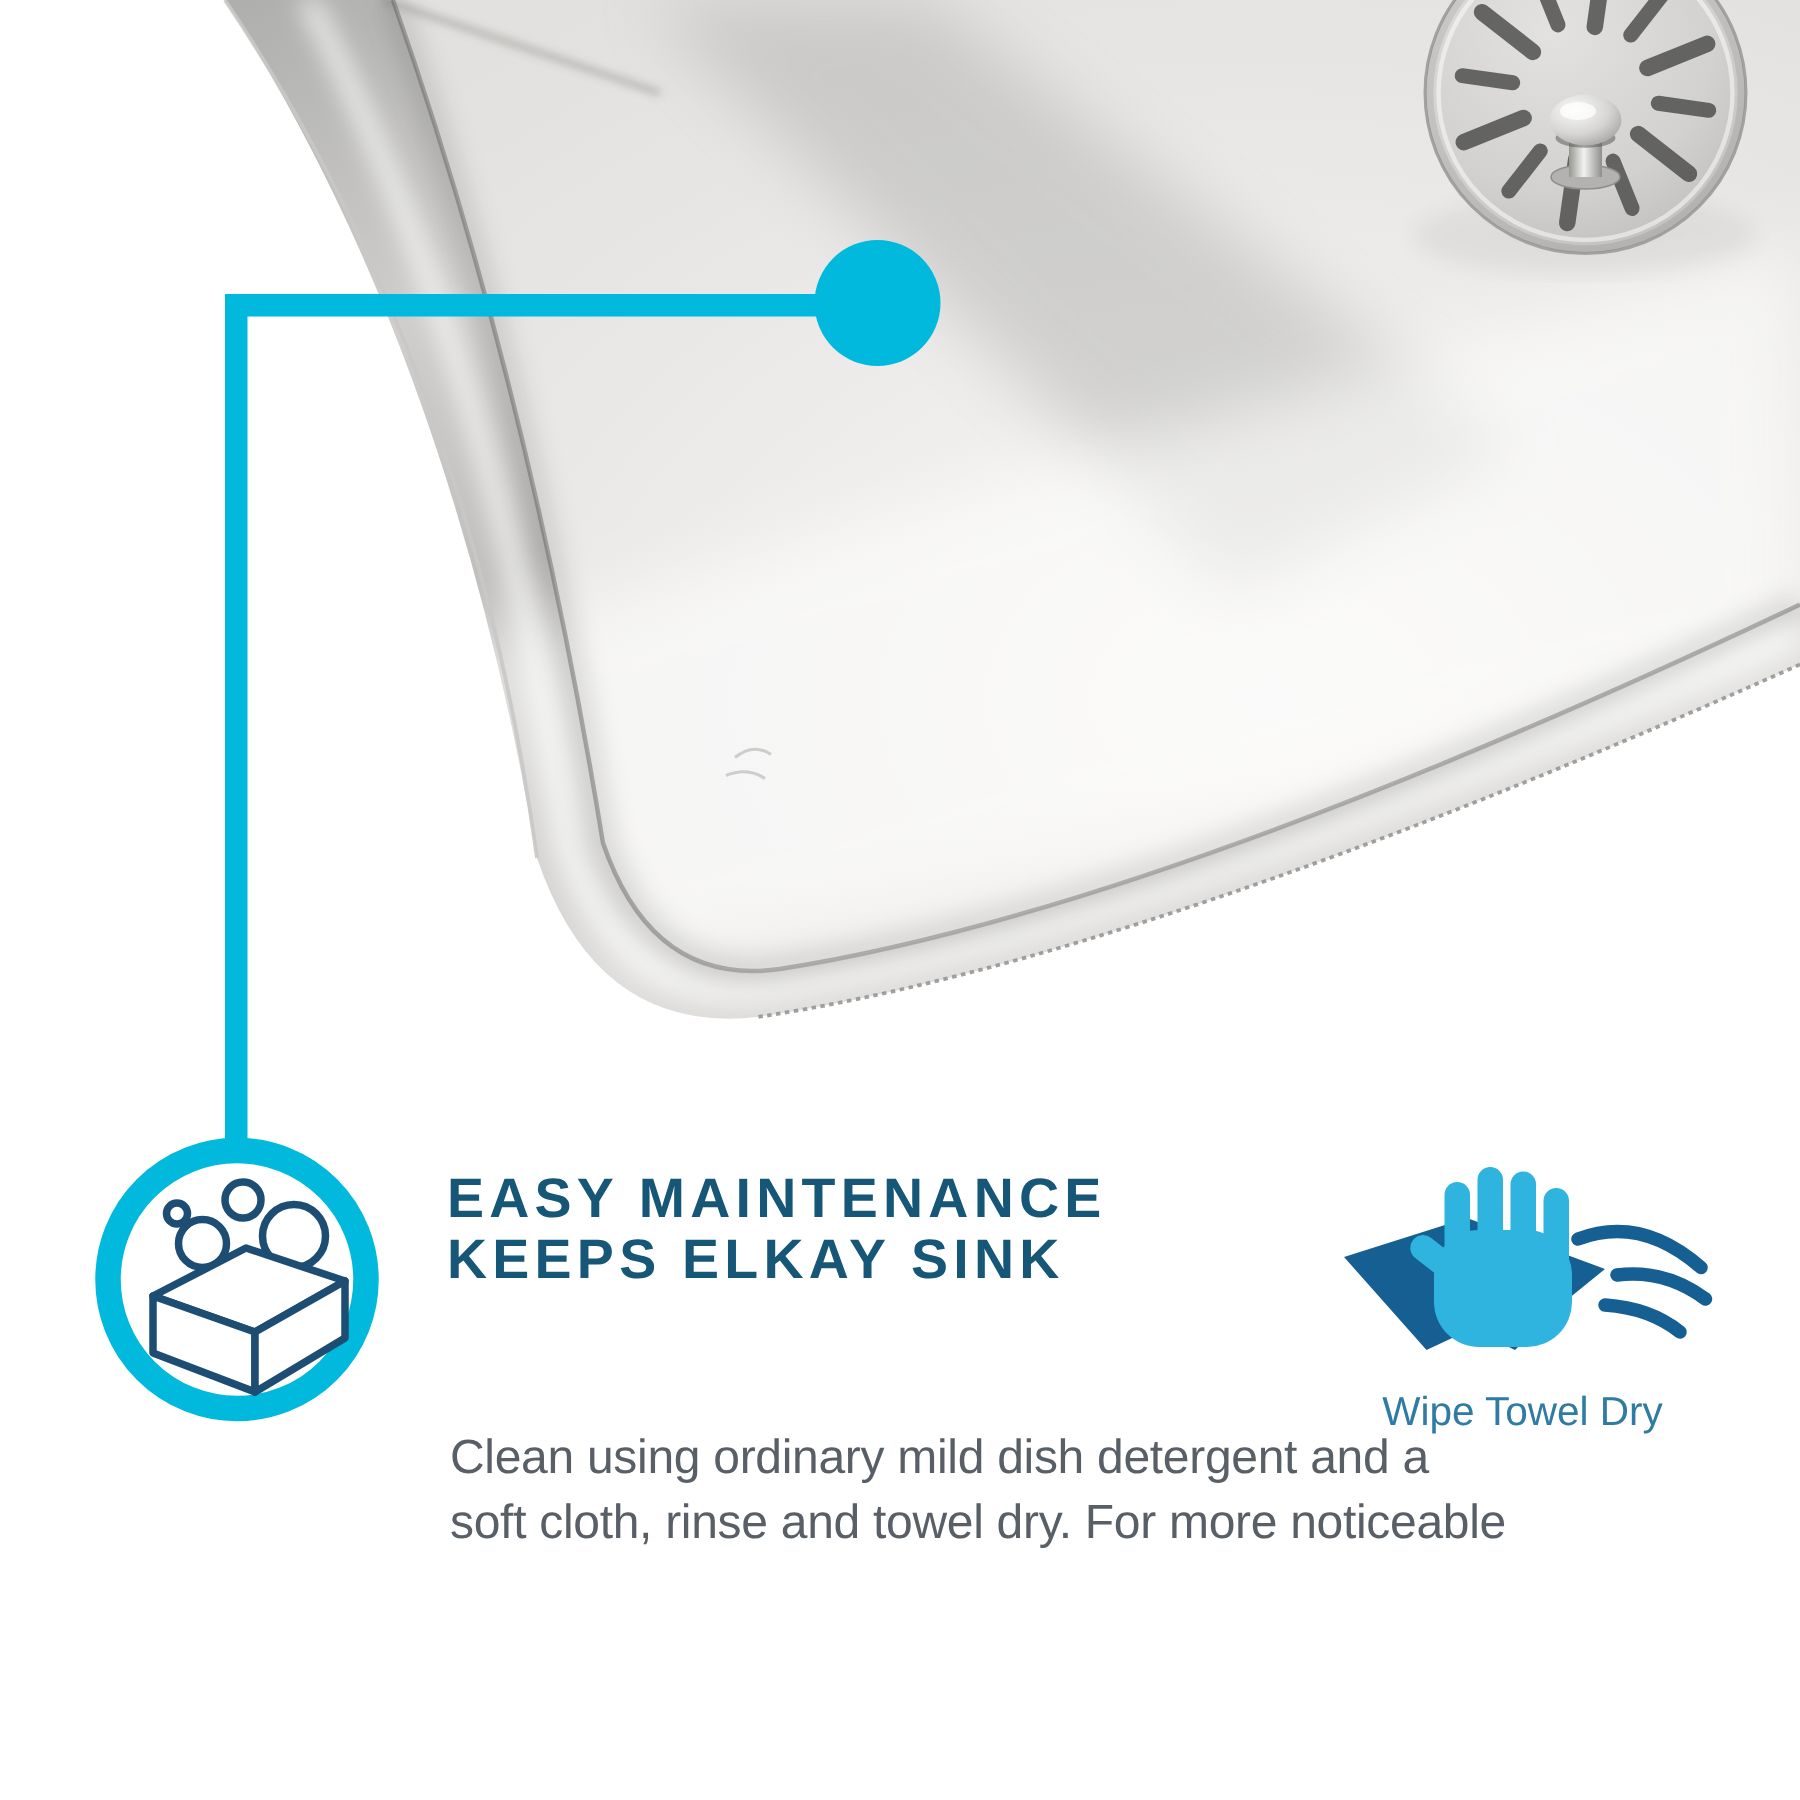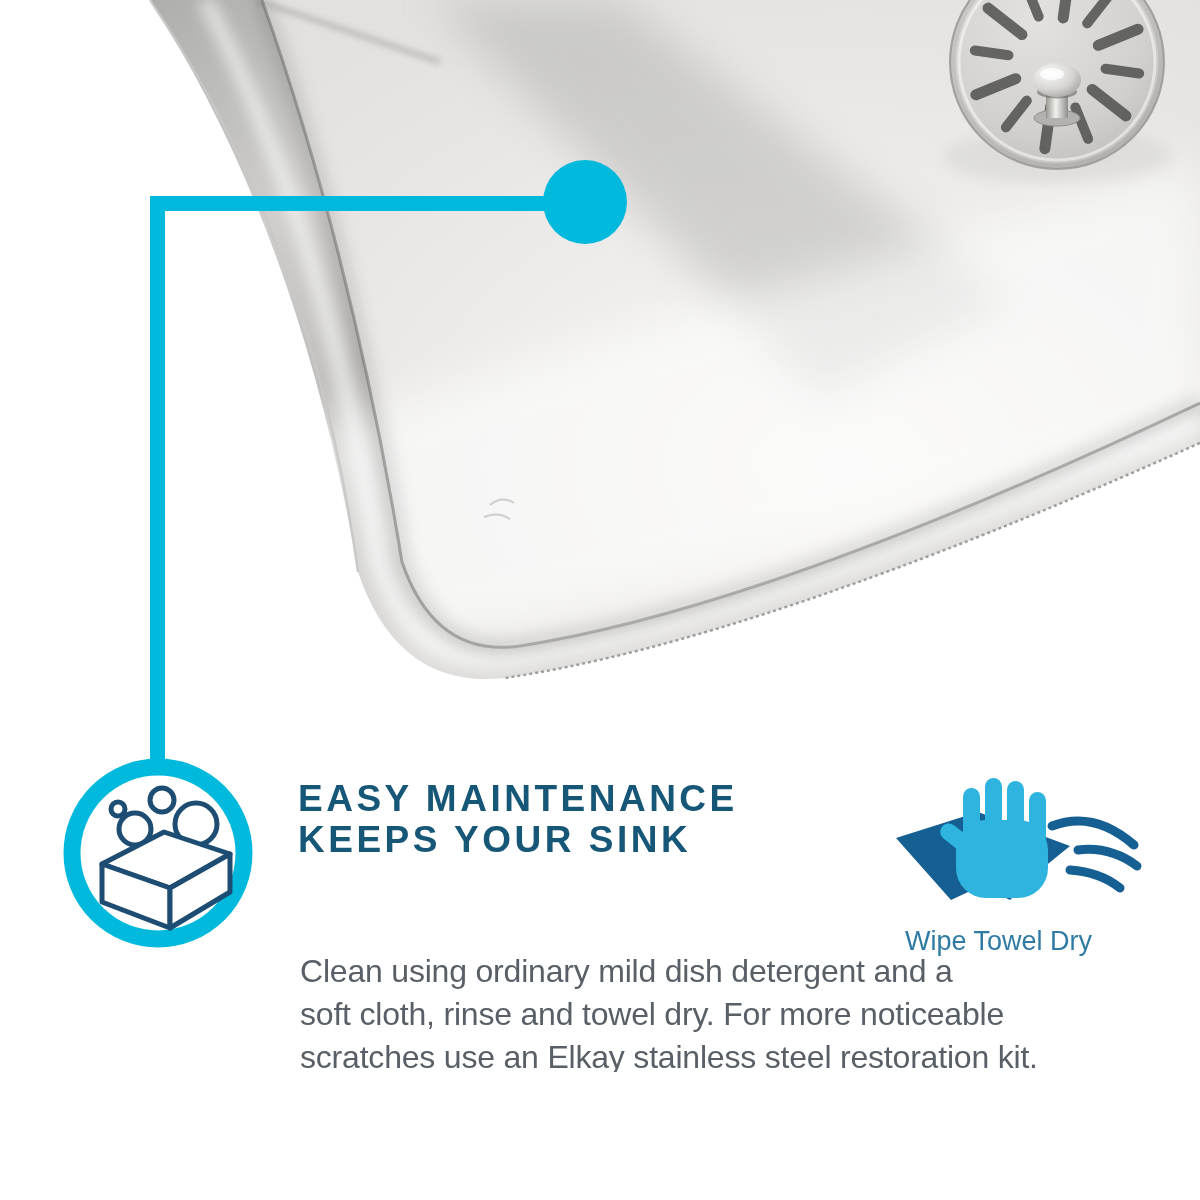--- a/index.html
+++ b/index.html
@@ -38,21 +38,21 @@
     white-space:nowrap;
   }
   
   .body-copy{
     left:300px;top:950px;color:var(--body-gray);
     font-size:32px;line-height:43px;font-weight:400;letter-spacing:-0.2px;
     white-space:nowrap;
   }
   
   .wipe-label{
-    left:905px;top:926px;width:220px;text-align:left;
+    left:905px;top:926px;width:220px;text-align:center;
     color:var(--label-blue);font-size:27px;font-weight:400;
     white-space:nowrap;
   }
   
   .logo{
     left:57px;top:1100px;white-space:nowrap;
   }
   .logo-text{
     display:inline-block;color:var(--logo-blue);
     font-size:52px;font-weight:800;font-style:italic;letter-spacing:6px;
@@ -170,27 +170,26 @@
       <circle cx="135" cy="829" r="16"></circle>
       <circle cx="196" cy="824" r="21"></circle>
       <path d="M102,864 L164,832 L230,854 L170,888 Z"></path>
       <path d="M102,864 L170,888 L170,928 L102,902 Z"></path>
       <path d="M170,888 L230,854 L230,892 L170,928 Z"></path>
     </g>
   </svg>
 
   <div class="abs heading">
     <div>EASY MAINTENANCE</div>
-    <div>KEEPS YOUR SINK</div>
+    <div>KEEPS ELKAY SINK</div>
   </div>
 
   <div class="abs body-copy">
     <div>Clean using ordinary mild dish detergent and a</div>
     <div>soft cloth, rinse and towel dry. For more noticeable</div>
-    <div>scratches use an Elkay stainless steel restoration kit.</div>
   </div>
 
   <svg class="abs" style="left:880px;top:762px" width="280" height="200" viewBox="880 762 280 200">
 
     <path d="M896,838 L978,812 L1070,846 L1038,872 L1010,900 L981,886 L951,900 Z" fill="var(--towel-blue)"></path>
 
     <g fill="var(--hand-blue)">
       <rect x="940" y="824" width="17" height="52" rx="8.5" transform="rotate(-52 948 832)"></rect>
       <rect x="963" y="788" width="17" height="70" rx="8.5"></rect>
       <rect x="985" y="778" width="17" height="80" rx="8.5"></rect>

